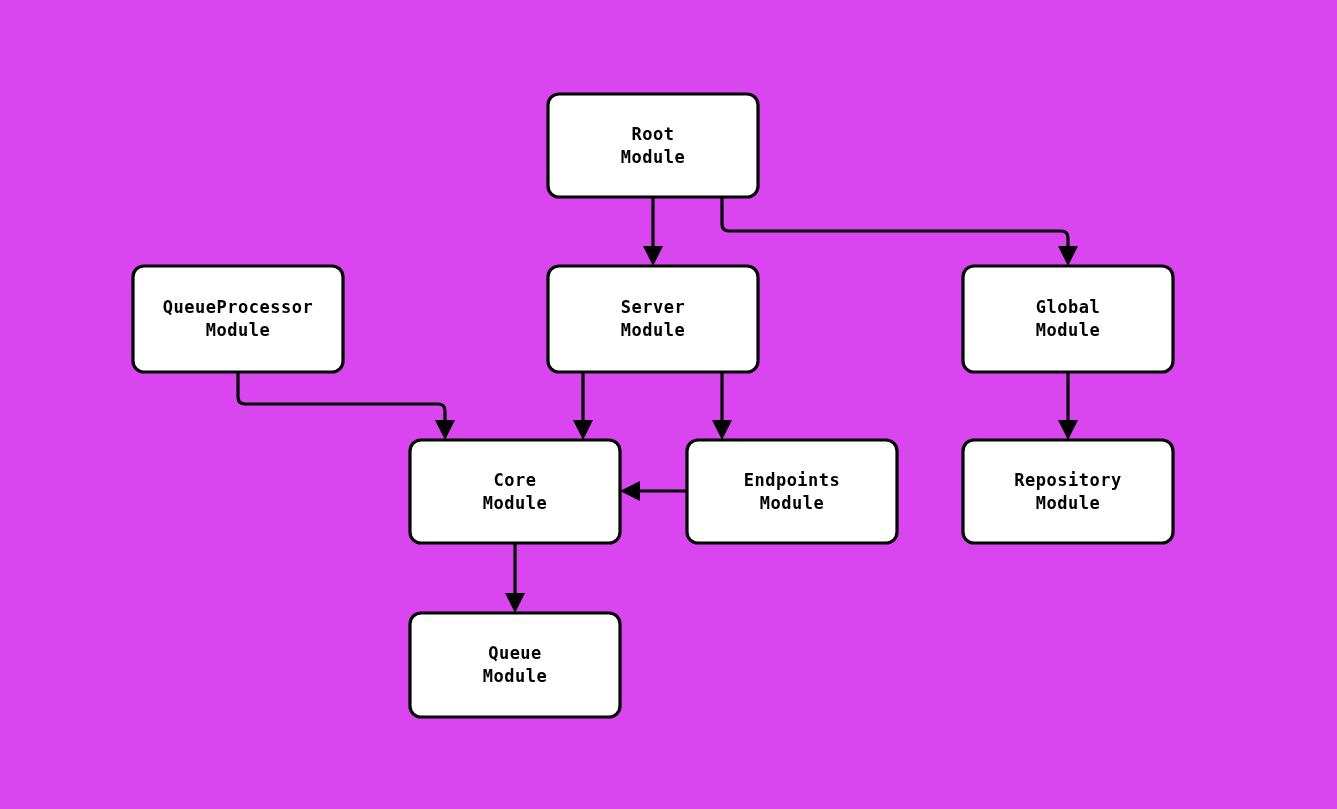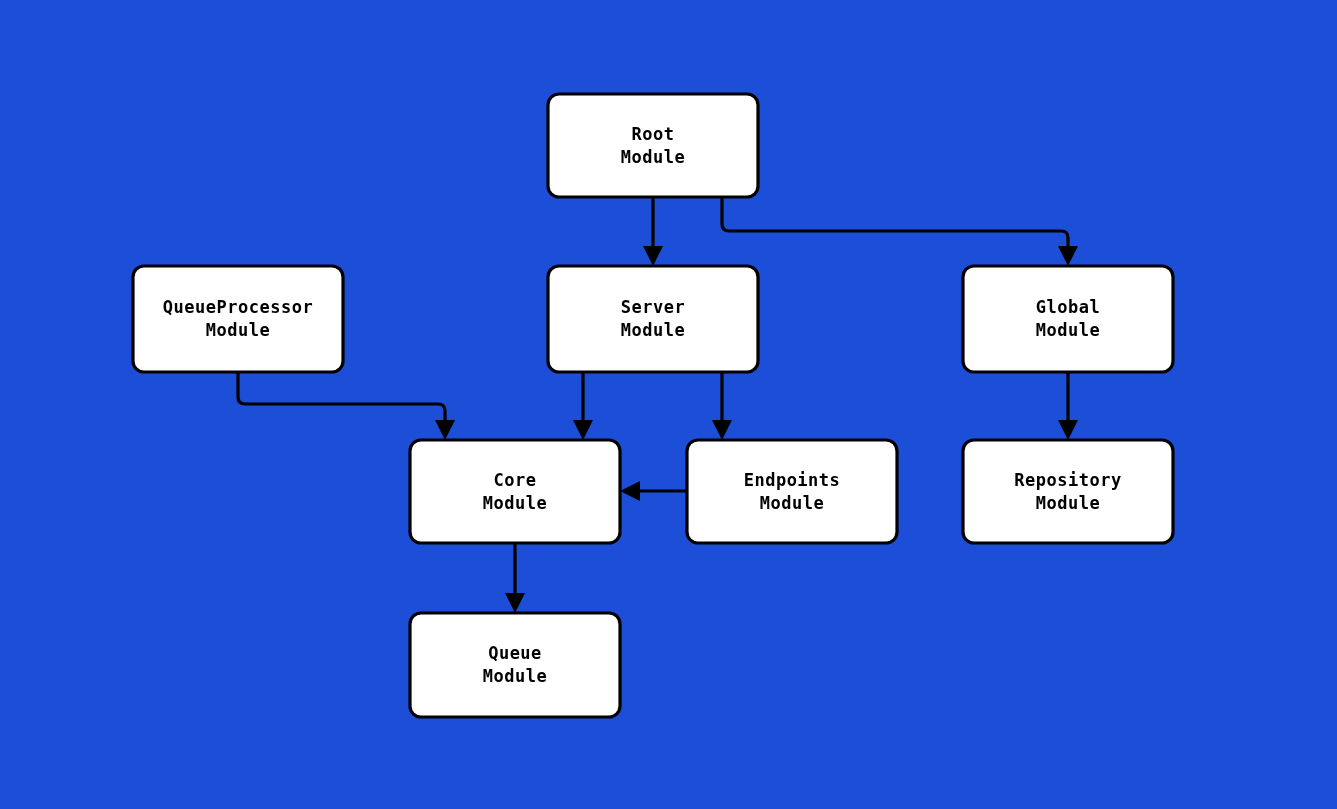--- a/index.html
+++ b/index.html
@@ -11,21 +11,21 @@
   body {
     width: 1337px;
     height: 809px;
     font-family: "DejaVu Sans Mono", "Liberation Mono", monospace;
     overflow: hidden;
   }
   #diagram-root {
     position: relative;
     width: 1337px;
     height: 809px;
-    background: #1d4ed8;
+    background: #d946ef;
     text-decoration: underline;
   }
   svg#diagram-canvas {
     display: block;
     width: 1337px;
     height: 809px;
   }
   .node-box {
     fill: #ffffff;
     stroke: #000000;

